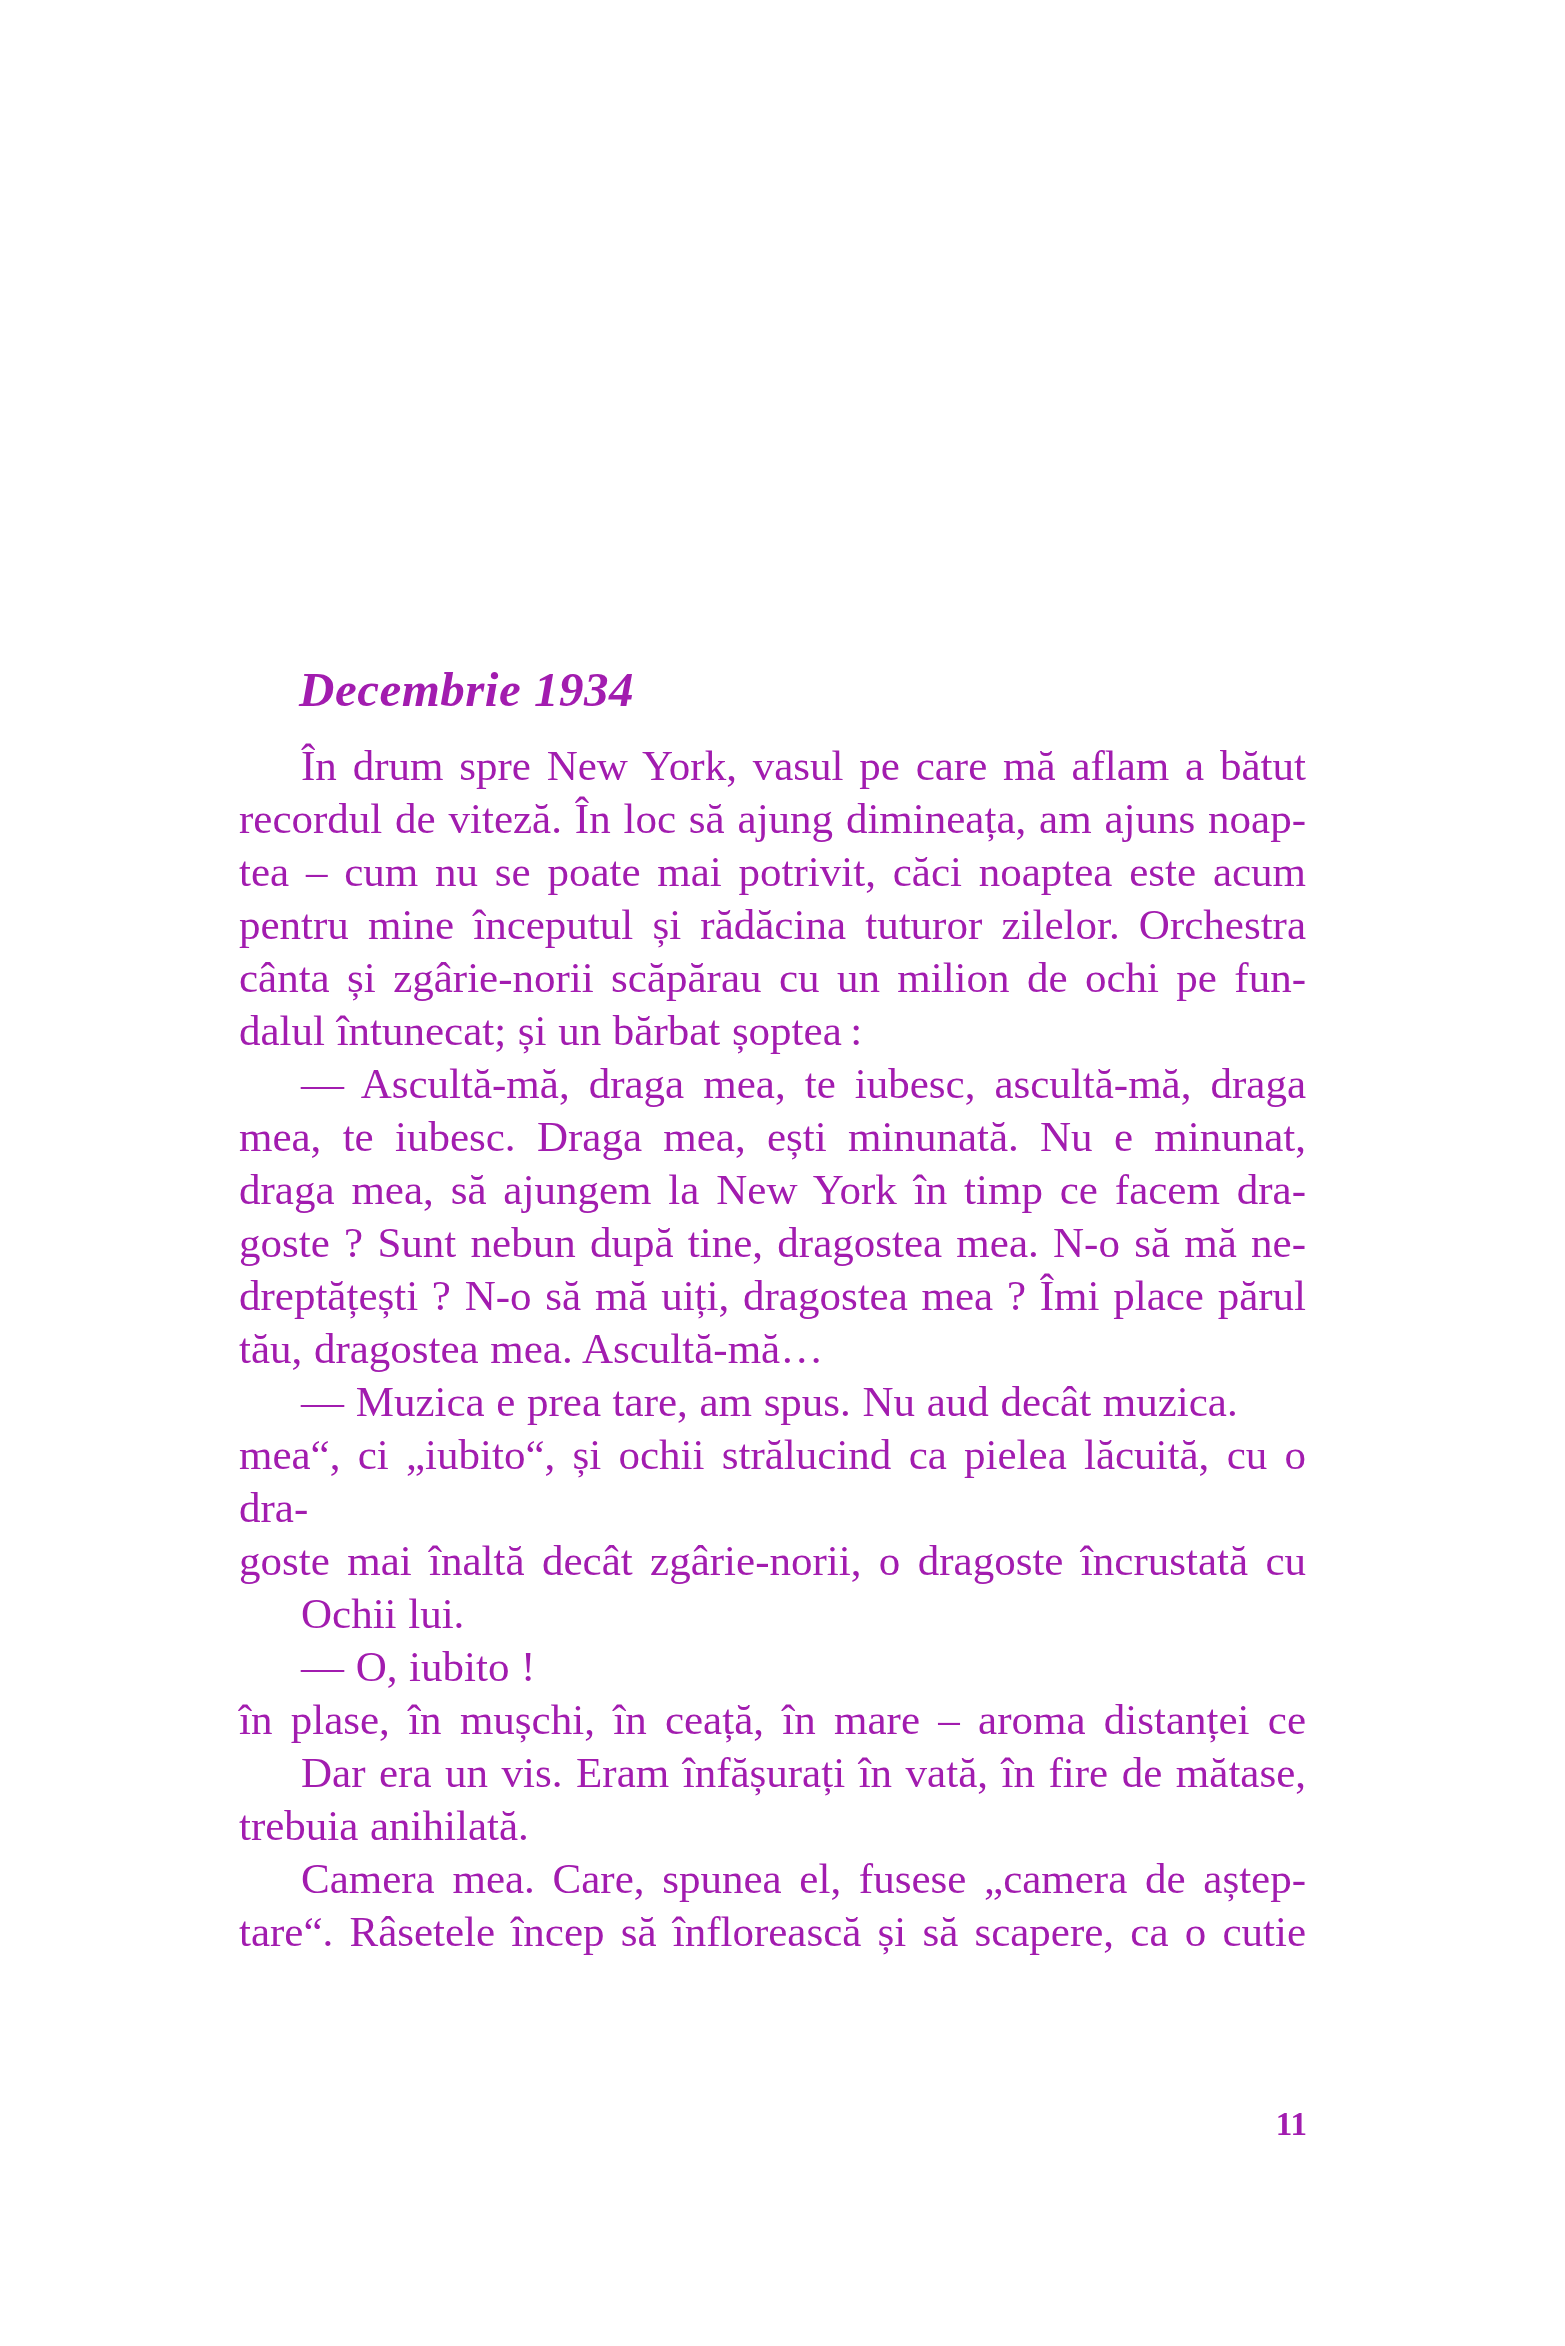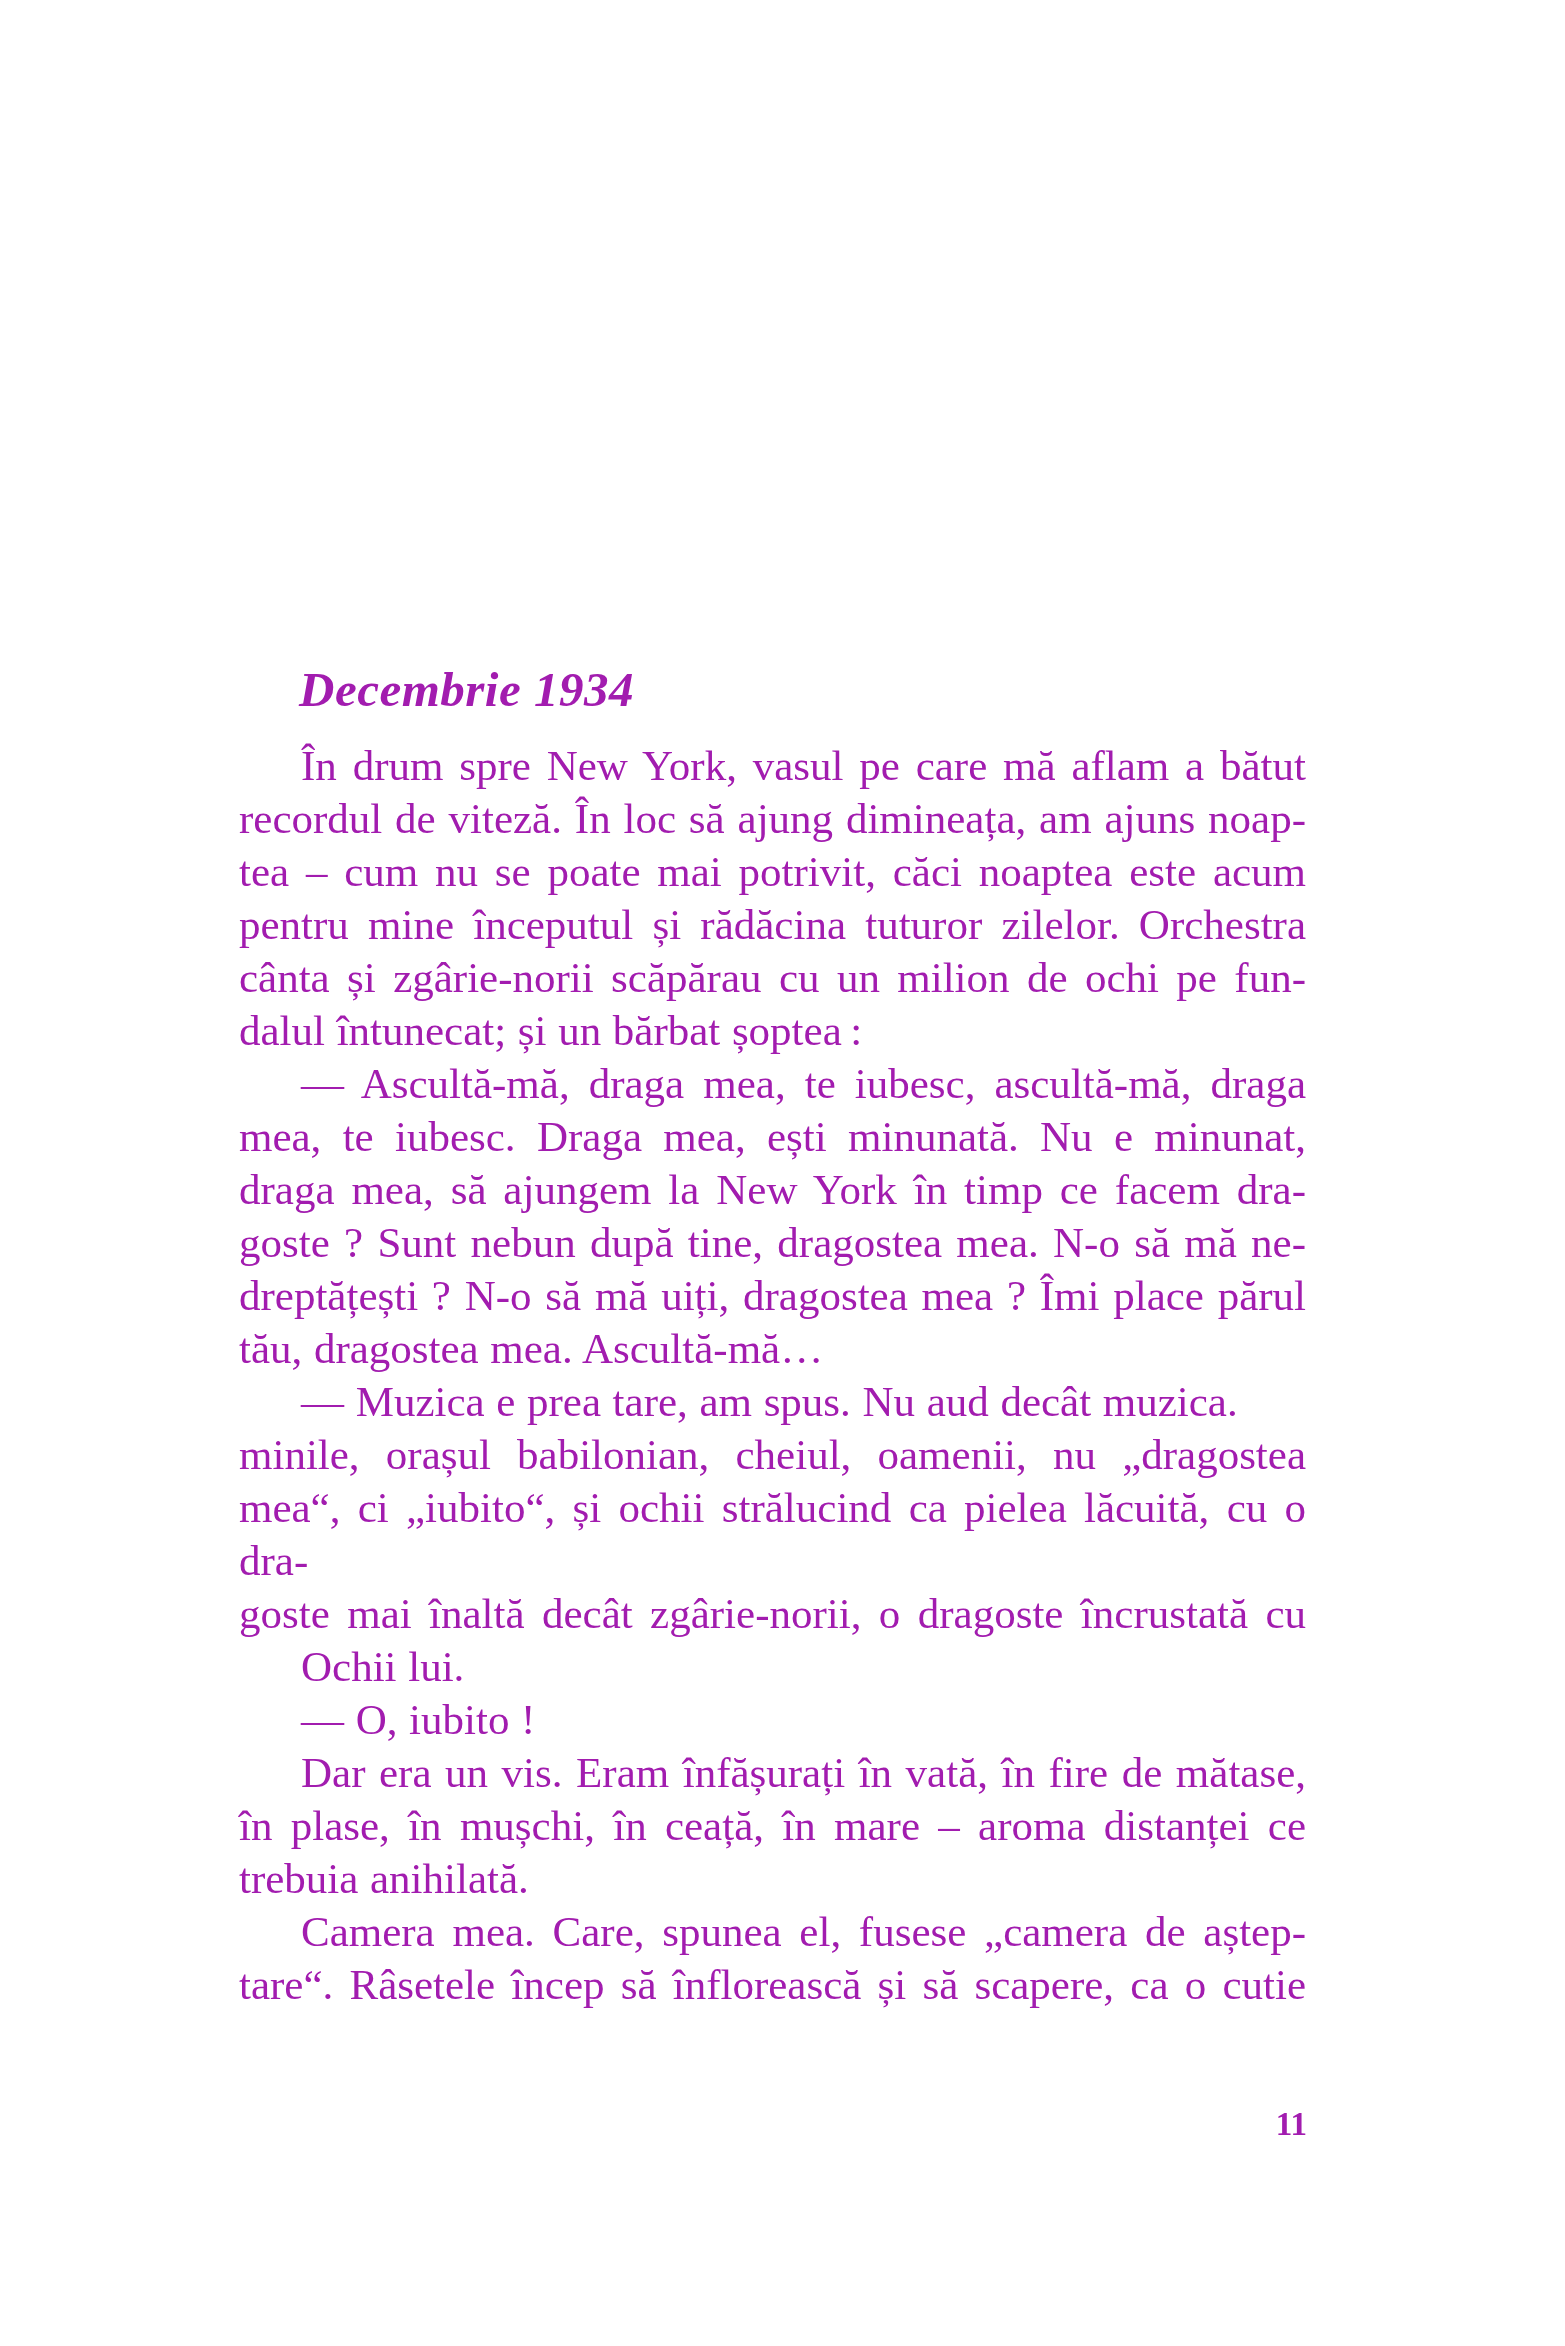--- a/index.html
+++ b/index.html
@@ -69,27 +69,26 @@
         <div class="line just"><span>pentru mine începutul și rădăcina tuturor zilelor. Orchestra</span></div>
         <div class="line just"><span>cânta și zgârie-norii scăpărau cu un milion de ochi pe fun-</span></div>
         <div class="line"><span>dalul întunecat; și un bărbat șoptea :</span></div>
         <div class="line indent just"><span>— Ascultă-mă, draga mea, te iubesc, ascultă-mă, draga</span></div>
         <div class="line just"><span>mea, te iubesc. Draga mea, ești minunată. Nu e minunat,</span></div>
         <div class="line just"><span>draga mea, să ajungem la New York în timp ce facem dra-</span></div>
         <div class="line just"><span>goste ? Sunt nebun după tine, dragostea mea. N-o să mă ne-</span></div>
         <div class="line just"><span>dreptățești ? N-o să mă uiți, dragostea mea ? Îmi place părul</span></div>
         <div class="line"><span>tău, dragostea mea. Ascultă-mă…</span></div>
         <div class="line indent"><span>— Muzica e prea tare, am spus. Nu aud decât muzica.</span></div>
-        <div class="line just"><span>minile, orașul babilonian, cheiul, oamenii, nu „dragostea</span></div>
         <div class="line just"><span>mea“, ci „iubito“, și ochii strălucind ca pielea lăcuită, cu o dra-</span></div>
         <div class="line just"><span>goste mai înaltă decât zgârie-norii, o dragoste încrustată cu</span></div>
         <div class="line indent"><span>Ochii lui.</span></div>
         <div class="line indent"><span>— O, iubito !</span></div>
+        <div class="line just"><span>în plase, în mușchi, în ceață, în mare – aroma distanței ce</span></div>
         <div class="line indent just"><span>Dar era un vis. Eram înfășurați în vată, în fire de mătase,</span></div>
-        <div class="line just"><span>în plase, în mușchi, în ceață, în mare – aroma distanței ce</span></div>
         <div class="line"><span>trebuia anihilată.</span></div>
         <div class="line indent just"><span>Camera mea. Care, spunea el, fusese „camera de aștep-</span></div>
         <div class="line just"><span>tare“. Râsetele încep să înflorească și să scapere, ca o cutie</span></div>
       </div>
   </div>
   <div class="pagenum">11</div>
 </div>
 
 
 </body></html>

